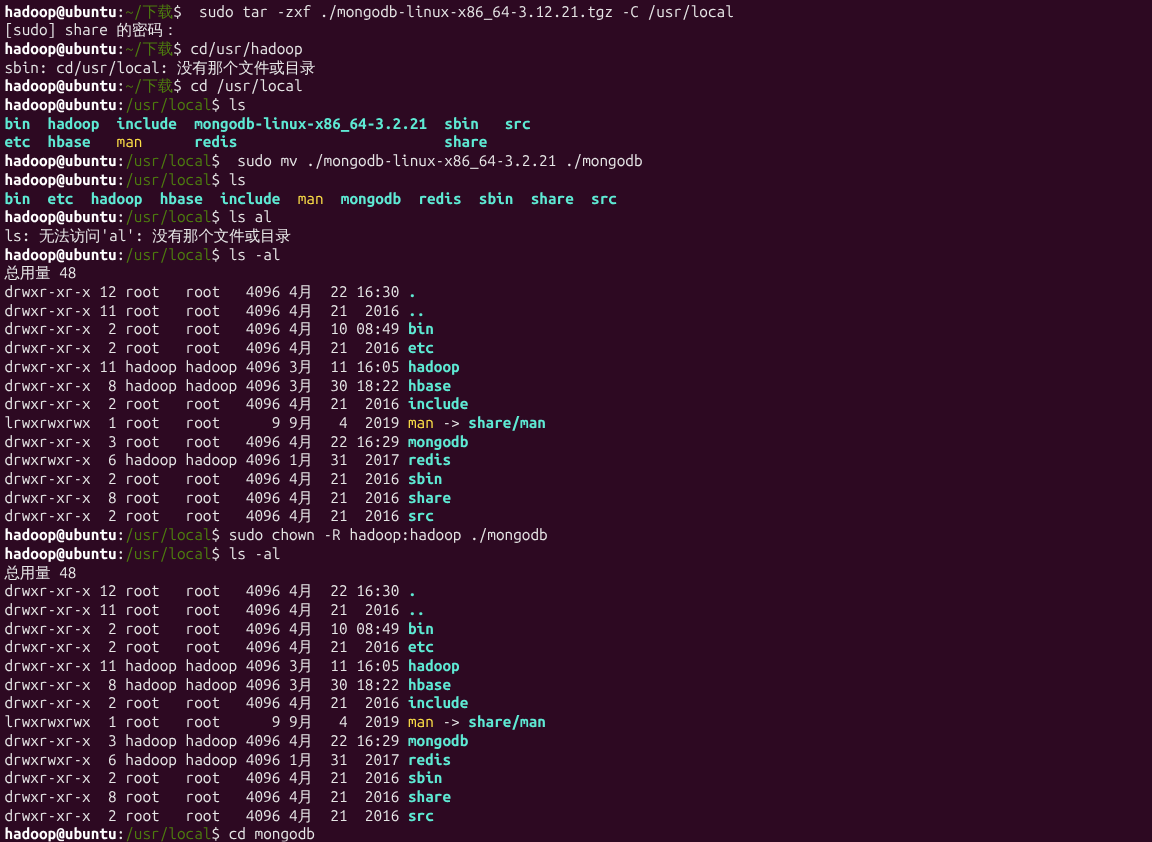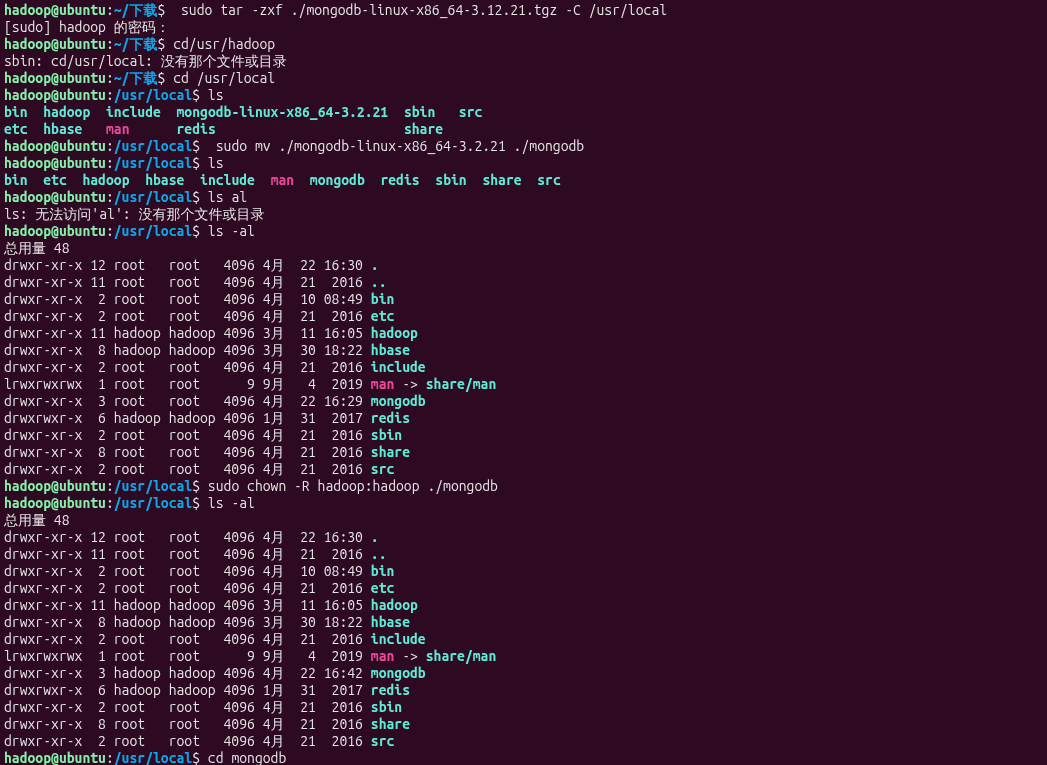--- a/index.html
+++ b/index.html
@@ -13,31 +13,31 @@
     width: 1047px;
     height: 765px;
     box-sizing: border-box;
     overflow: hidden;
   }
   pre {
     margin: 0;
     font-family: inherit;
     white-space: pre;
   }
-  .u { color: #86efac; font-weight: bold; text-align: right; }
-  .p { color: #0ea5e9; font-weight: bold; }
+  .u { color: #ffffff; font-weight: bold; text-align: right; }
+  .p { color: #4d7c0f; font-weight: normal; }
   .d { color: #5eead4; font-weight: bold; }
-  .l { color: #ec4899; font-weight: bold; }
+  .l { color: #fde047; font-weight: normal; }
   .w { color: #e6e6e6; }
 </style>
 </head>
 <body>
 
 <pre id="term"><span class="u">hadoop@ubuntu</span><span class="w">:</span><span class="p">~/下载</span><span class="w">$ </span><span class="w"> sudo tar -zxf ./mongodb-linux-x86_64-3.12.21.tgz -C /usr/local</span>
-<span class="w">[sudo] hadoop 的密码：</span>
+<span class="w">[sudo] share 的密码：</span>
 <span class="u">hadoop@ubuntu</span><span class="w">:</span><span class="p">~/下载</span><span class="w">$ </span><span class="w">cd/usr/hadoop</span>
 <span class="w">sbin: cd/usr/local: 没有那个文件或目录</span>
 <span class="u">hadoop@ubuntu</span><span class="w">:</span><span class="p">~/下载</span><span class="w">$ </span><span class="w">cd /usr/local</span>
 <span class="u">hadoop@ubuntu</span><span class="w">:</span><span class="p">/usr/local</span><span class="w">$ </span><span class="w">ls</span>
 <span class="d">bin</span>  <span class="d">hadoop</span>  <span class="d">include</span>  <span class="d">mongodb-linux-x86_64-3.2.21</span>  <span class="d">sbin</span>   <span class="d">src</span>
 <span class="d">etc</span>  <span class="d">hbase</span>   <span class="l">man</span>      <span class="d">redis</span>                        <span class="d">share</span>
 <span class="u">hadoop@ubuntu</span><span class="w">:</span><span class="p">/usr/local</span><span class="w">$ </span><span class="w"> sudo mv ./mongodb-linux-x86_64-3.2.21 ./mongodb</span>
 <span class="u">hadoop@ubuntu</span><span class="w">:</span><span class="p">/usr/local</span><span class="w">$ </span><span class="w">ls</span>
 <span class="d">bin</span>  <span class="d">etc</span>  <span class="d">hadoop</span>  <span class="d">hbase</span>  <span class="d">include</span>  <span class="l">man</span>  <span class="d">mongodb</span>  <span class="d">redis</span>  <span class="d">sbin</span>  <span class="d">share</span>  <span class="d">src</span>
 <span class="u">hadoop@ubuntu</span><span class="w">:</span><span class="p">/usr/local</span><span class="w">$ </span><span class="w">ls al</span>
@@ -61,19 +61,19 @@
 <span class="u">hadoop@ubuntu</span><span class="w">:</span><span class="p">/usr/local</span><span class="w">$ </span><span class="w">ls -al</span>
 <span class="w">总用量 48</span>
 <span class="w">drwxr-xr-x 12 root   root   4096 4月  22 16:30 </span><span class="d">.</span>
 <span class="w">drwxr-xr-x 11 root   root   4096 4月  21  2016 </span><span class="d">..</span>
 <span class="w">drwxr-xr-x  2 root   root   4096 4月  10 08:49 </span><span class="d">bin</span>
 <span class="w">drwxr-xr-x  2 root   root   4096 4月  21  2016 </span><span class="d">etc</span>
 <span class="w">drwxr-xr-x 11 hadoop hadoop 4096 3月  11 16:05 </span><span class="d">hadoop</span>
 <span class="w">drwxr-xr-x  8 hadoop hadoop 4096 3月  30 18:22 </span><span class="d">hbase</span>
 <span class="w">drwxr-xr-x  2 root   root   4096 4月  21  2016 </span><span class="d">include</span>
 <span class="w">lrwxrwxrwx  1 root   root      9 9月   4  2019 </span><span class="l">man</span><span class="w"> -&gt; </span><span class="d">share/man</span>
-<span class="w">drwxr-xr-x  3 hadoop hadoop 4096 4月  22 16:42 </span><span class="d">mongodb</span>
+<span class="w">drwxr-xr-x  3 hadoop hadoop 4096 4月  22 16:29 </span><span class="d">mongodb</span>
 <span class="w">drwxrwxr-x  6 hadoop hadoop 4096 1月  31  2017 </span><span class="d">redis</span>
 <span class="w">drwxr-xr-x  2 root   root   4096 4月  21  2016 </span><span class="d">sbin</span>
 <span class="w">drwxr-xr-x  8 root   root   4096 4月  21  2016 </span><span class="d">share</span>
 <span class="w">drwxr-xr-x  2 root   root   4096 4月  21  2016 </span><span class="d">src</span>
 <span class="u">hadoop@ubuntu</span><span class="w">:</span><span class="p">/usr/local</span><span class="w">$ </span><span class="w">cd mongodb</span>
 </pre>
 
 </body></html>

